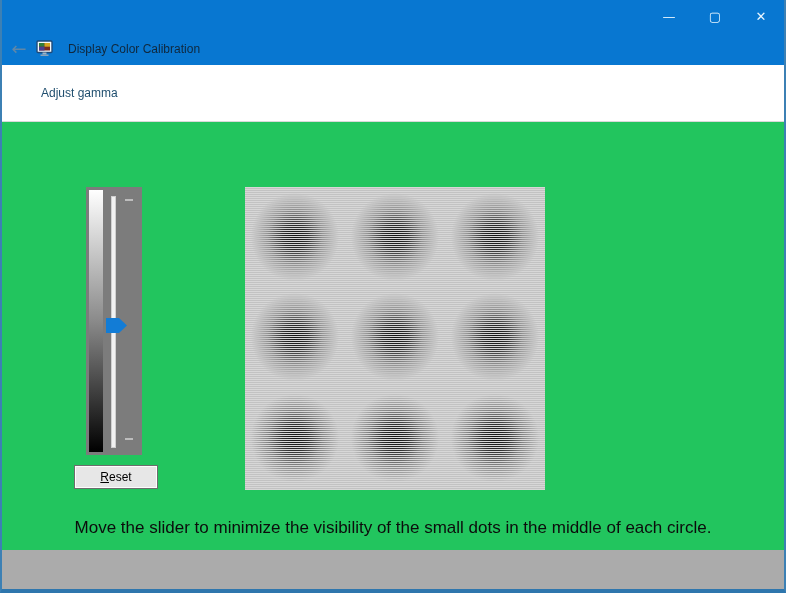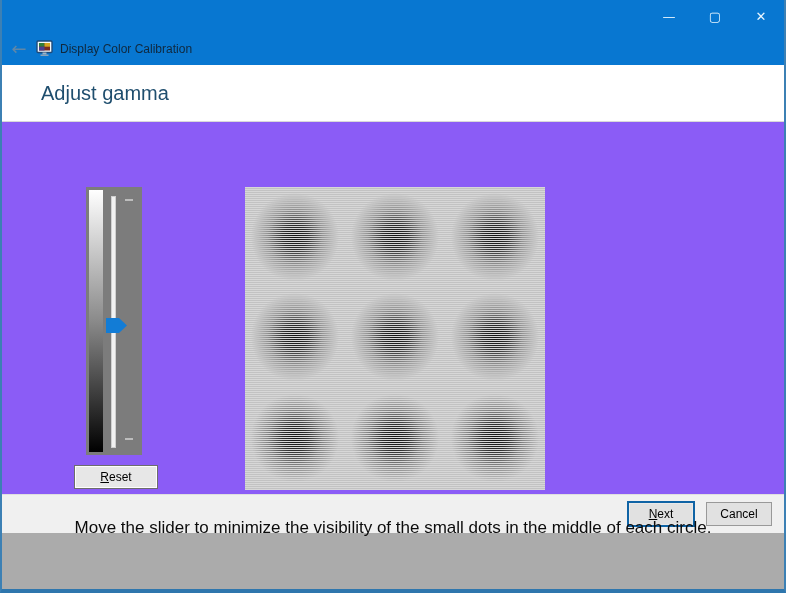--- a/index.html
+++ b/index.html
@@ -34,35 +34,35 @@
     height: 33px; background: #0877d1;
     display: flex; align-items: center;
     flex: 0 0 auto;
   }
   .back-arrow {
     width: 34px; text-align: center;
     color: #5f87a8; font-size: 18px; line-height: 1;
     font-family: "DejaVu Sans", sans-serif;
   }
   .app-icon { width: 17px; height: 17px; margin-right: 7px; display: block; }
-  .app-title { color: #10283d; font-size: 12px; }
+  .app-title { color: #10283d; font-size: 12px; margin-left: 8px; }
 
   
   .page-header {
     height: 57px; background: #ffffff;
     border-bottom: 1px solid #d9d9d9;
     display: flex; align-items: center;
     padding-left: 39px; flex: 0 0 auto;
   }
-  .page-title { color: #1f4e6e; font-size: 20px; }
+  .page-title { color: #1f4e6e; font-size: 12px; }
 
   
   .content {
-    position: relative; background: #8b5cf6;
-    height: 372px; flex: 0 0 auto;
+    position: relative; background: #22c55e;
+    height: 428px; flex: 0 0 auto;
   }
 
   
   .slider-panel {
     position: absolute; left: 84px; top: 65px;
     width: 56px; height: 268px; background: #7c7c7c;
   }
   .gamma-gradient {
     position: absolute; left: 3px; top: 3px;
     width: 14px; height: 262px;
@@ -196,20 +196,14 @@
       <div class="gamma-circle"></div>
       <div class="gamma-circle"></div>
       <div class="gamma-circle"></div>
       <div class="gamma-circle"></div>
       <div class="gamma-circle"></div>
     </div>
 
     <div class="instruction">Move the slider to minimize the visibility of the small dots in the middle of each circle.</div>
   </div>
 
-  <div class="footer">
-    <button class="btn btn-default">
-      <span><span class="u">N</span><span>ext</span></span>
-    </button>
-    <button class="btn">Cancel</button>
-  </div>
 
 </div>
 
 </body></html>

